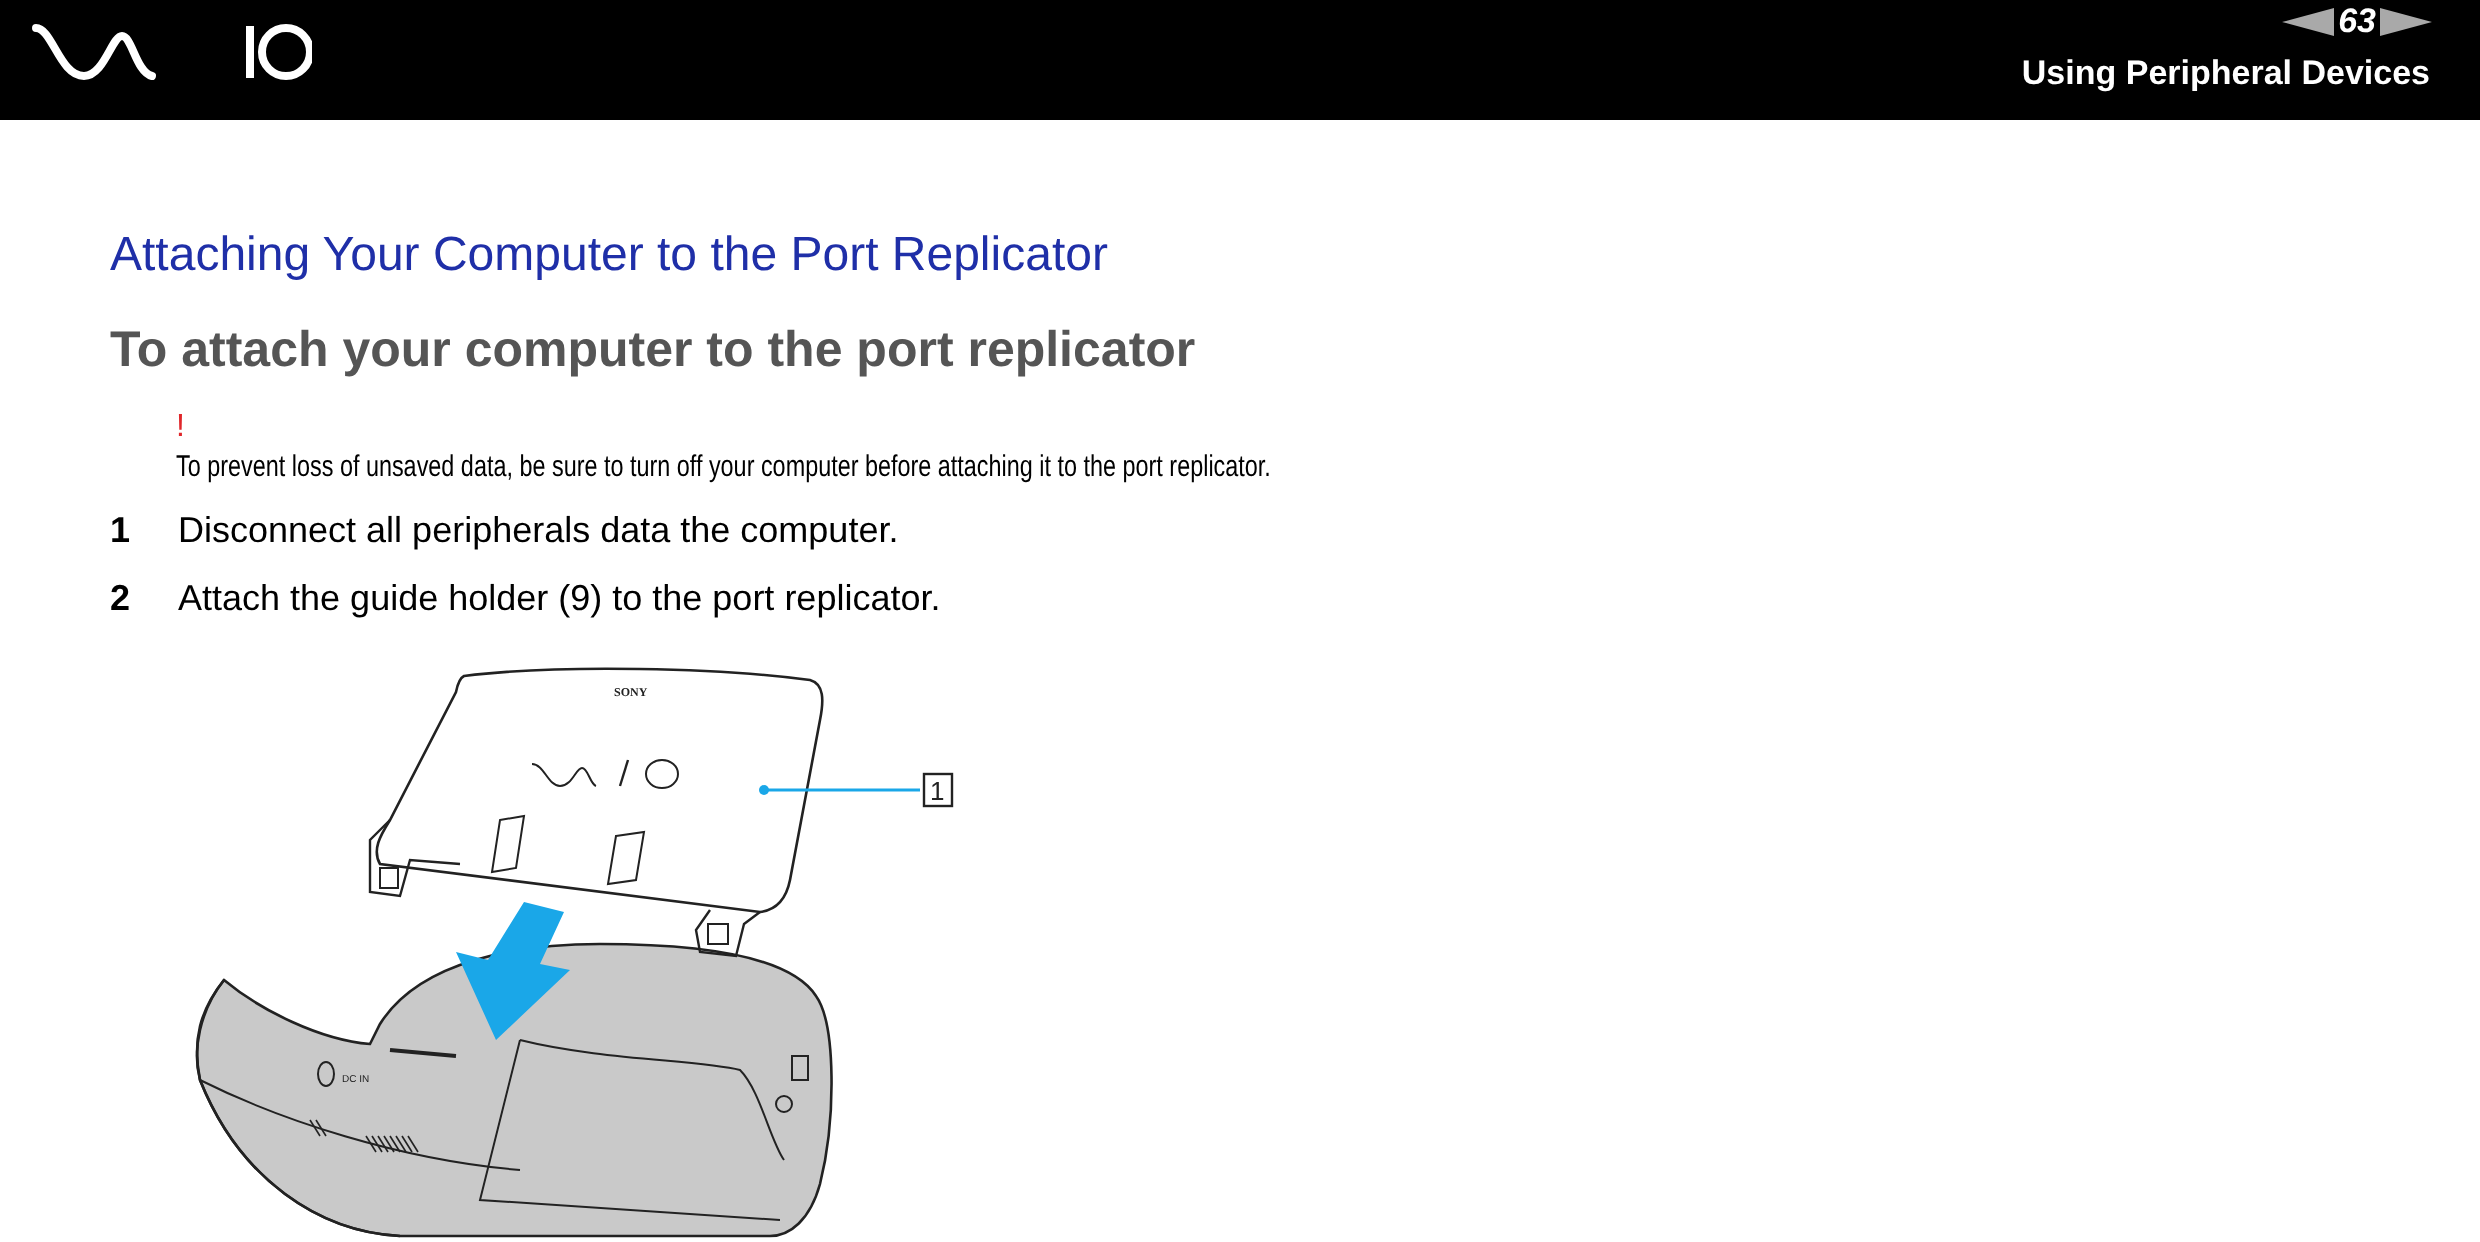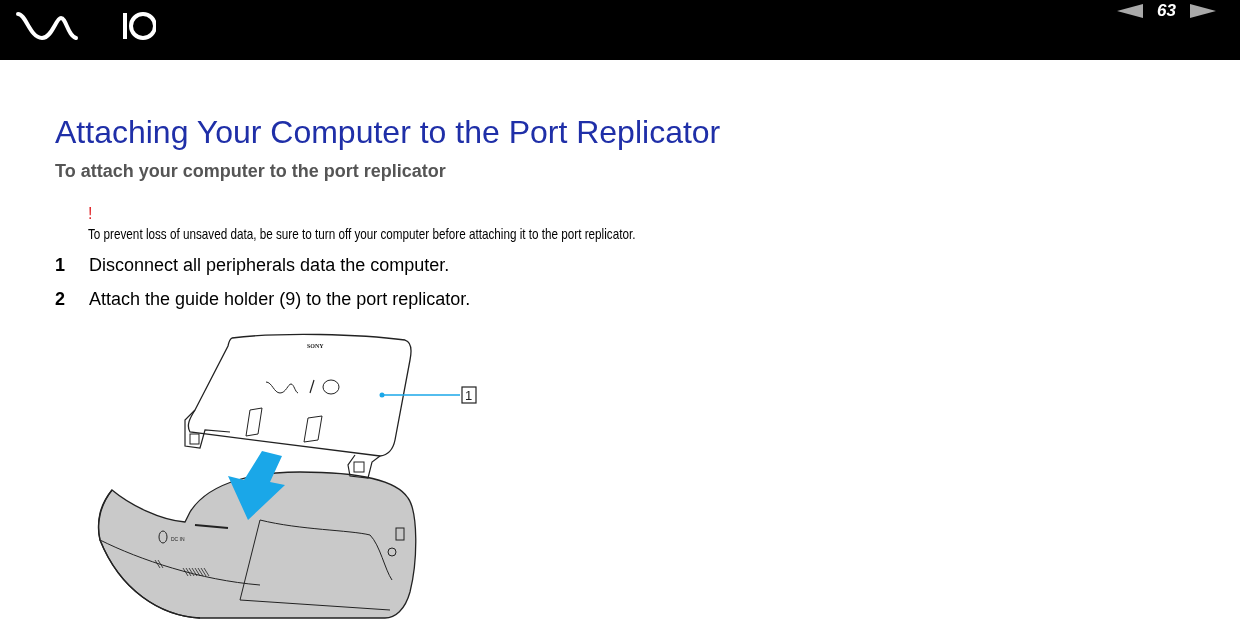--- a/index.html
+++ b/index.html
@@ -6,21 +6,21 @@
   html, body { width: 1240px; height: 621px; background: #ffffff; overflow: hidden; }
   body { position: relative; font-family: "Liberation Sans", sans-serif; }
 
   .header {
     position: absolute; left: 0; top: 0; width: 1240px; height: 60px;
     background: #000000;
   }
   .logo { position: absolute; left: 16px; top: 10px; width: 140px; height: 32px; }
   .pager {
     position: absolute; right: 24px; top: 0px; height: 22px;
-    display: flex; align-items: center; gap: 14px;
+    display: flex; align-items: center; gap: 2px;
   }
   .pager .arrow-left {
     width: 0; height: 0;
     border-top: 7px solid transparent; border-bottom: 7px solid transparent;
     border-right: 26px solid #a9a9a9;
     cursor: pointer;
   }
   .pager .arrow-right {
     width: 0; height: 0;
     border-top: 7px solid transparent; border-bottom: 7px solid transparent;
@@ -32,26 +32,26 @@
     font-family: "Liberation Sans", sans-serif;
   }
   .section-title {
     position: absolute; right: 25px; top: 27px;
     color: #ffffff; font-weight: bold; font-size: 17px;
     font-family: "Liberation Sans", sans-serif;
   }
 
   .page-title {
     position: absolute; left: 55px; top: 114px;
-    color: #1f2fa8; font-size: 32px; font-weight: normal;
+    color: #1f2fa8; font-size: 24px; font-weight: normal;
     font-family: "Liberation Sans", sans-serif;
   }
   .subtitle {
     position: absolute; left: 55px; top: 161px;
-    color: #555555; font-size: 18px;
+    color: #555555; font-size: 25px;
     font-family: "Liberation Sans", sans-serif;
   }
   .warn-mark {
     position: absolute; left: 88px; top: 205px;
     color: #e0262a; font-size: 16px; font-weight: normal;
   }
   .warn-text {
     position: absolute; left: 88px; top: 225px;
     color: #000000; font-size: 15px;
     font-family: "Liberation Sans Narrow", "Liberation Sans", sans-serif;
@@ -81,20 +81,21 @@
     <path d="M110,4 L110,4" stroke="#fff"></path>
     <rect x="107" y="3" width="4" height="26" fill="#fff"></rect>
     <circle cx="127" cy="16" r="12" fill="none" stroke="#fff" stroke-width="4"></circle>
     <circle cx="70" cy="29" r="0"></circle>
   </svg>
   <div class="pager">
     <span class="arrow-left"></span>
     <span class="page-num">63</span>
     <span class="arrow-right"></span>
   </div>
+  <div class="section-title">Using Peripheral Devices</div>
 </div>
 
 <h1 class="page-title">Attaching Your Computer to the Port Replicator</h1>
 <h2 class="subtitle">To attach your computer to the port replicator</h2>
 
 <div class="warn-mark">!</div>
 <div class="warn-text">To prevent loss of unsaved data, be sure to turn off your computer before attaching it to the port replicator.</div>
 
 <div class="step step1">
   <span class="num">1</span>

